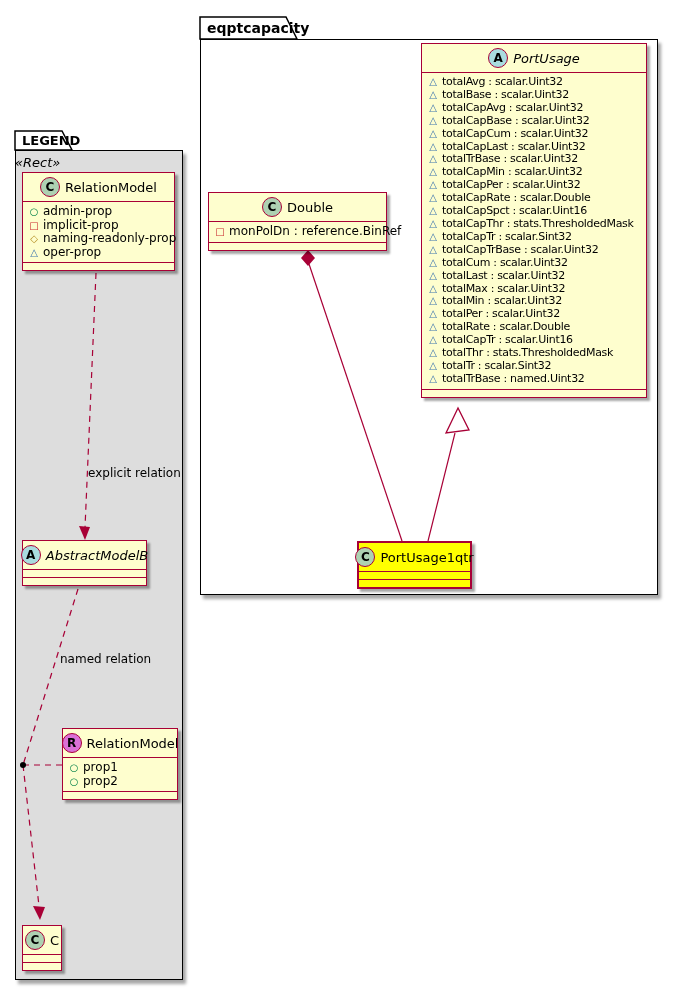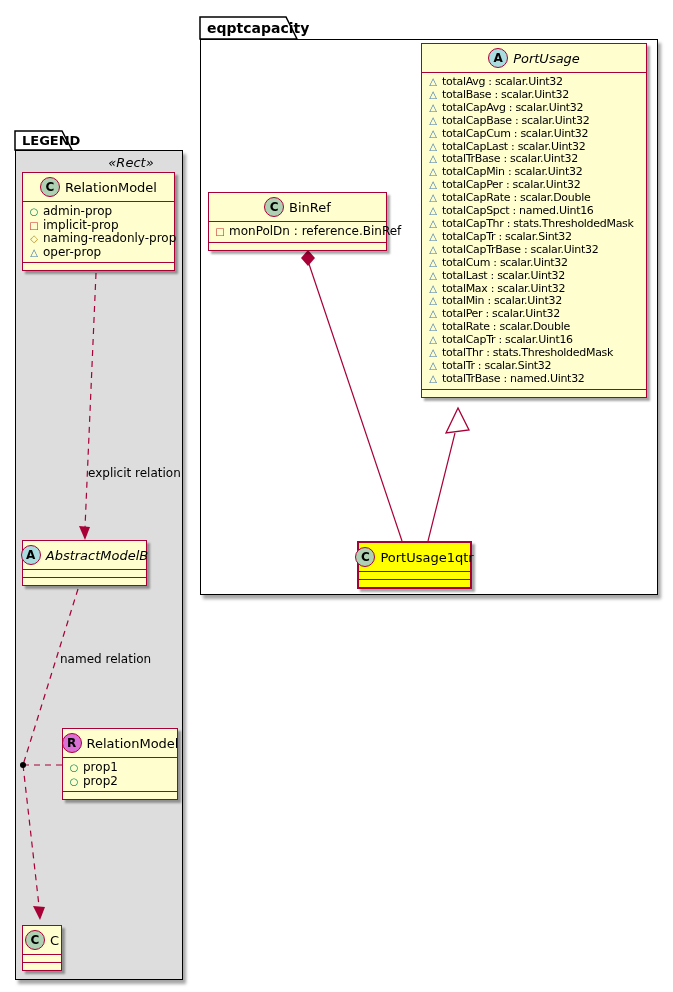--- a/index.html
+++ b/index.html
@@ -11,22 +11,22 @@
   .pkg-body {
     position:absolute; border:1.5px solid #000; box-sizing:border-box;
     box-shadow:3px 4px 3px rgba(0,0,0,0.35);
   }
   #pkg-eqpt { left:200px; top:39px; width:458px; height:556px; background:#ffffff; z-index:1; }
   #pkg-legend { left:15px; top:150px; width:168px; height:830px; background:#dddddd; z-index:1; }
   .tab-label { position:absolute; z-index:4; font-weight:bold; }
   #tab-label-eqpt { left:207px; top:20px; font-size:14px; }
   #tab-label-legend { left:22px; top:133px; font-size:13px; }
   #legend-stereotype {
-    position:absolute; left:15px; top:155px; width:168px; text-align:center;
-    font-style:italic; font-size:13px; z-index:4;padding-left:32px;
+    position:absolute; left:15px; top:155px; width:168px; 
+    font-style:italic; font-size:13px; z-index:4;
   }
   
   #wires { position:absolute; left:0; top:0; z-index:2; }
   
   .uml-class {
     position:absolute; z-index:3; box-sizing:border-box;
     background:#FEFECE; border:1.5px solid #A80036;
     box-shadow:3px 3px 2px rgba(0,0,0,0.35);
   }
   .uml-class.highlight { background:#FFFF00; border-width:2px; }
@@ -153,21 +153,21 @@
           <span>totalCapPer : scalar.Uint32</span>
         </div>
 
         <div class="attr-row">
           <span class="vis-icon icon-oper">△</span>
           <span>totalCapRate : scalar.Double</span>
         </div>
 
         <div class="attr-row">
           <span class="vis-icon icon-oper">△</span>
-          <span>totalCapSpct : named.Uint16</span>
+          <span>totalCapSpct : scalar.Uint16</span>
         </div>
 
         <div class="attr-row">
           <span class="vis-icon icon-oper">△</span>
           <span>totalCapThr : stats.ThresholdedMask</span>
         </div>
 
         <div class="attr-row">
           <span class="vis-icon icon-oper">△</span>
           <span>totalCapTr : scalar.Sint32</span>
@@ -227,21 +227,21 @@
           <span class="vis-icon icon-oper">△</span>
           <span>totalTrBase : named.Uint32</span>
         </div>
       </div>
     <div class="compartment"></div>
   </div>
 
   <div class="uml-class" id="cls-entity">
     <div class="class-title">
       <span class="spot spot-c">C</span>
-      <span>BinRef</span>
+      <span>Double</span>
     </div>
     <div class="attrs">
 
         <div class="attr-row">
           <span class="vis-icon icon-implicit">□</span>
           <span>monPolDn : reference.BinRef</span>
         </div>
       </div>
     <div class="compartment"></div>
   </div>

